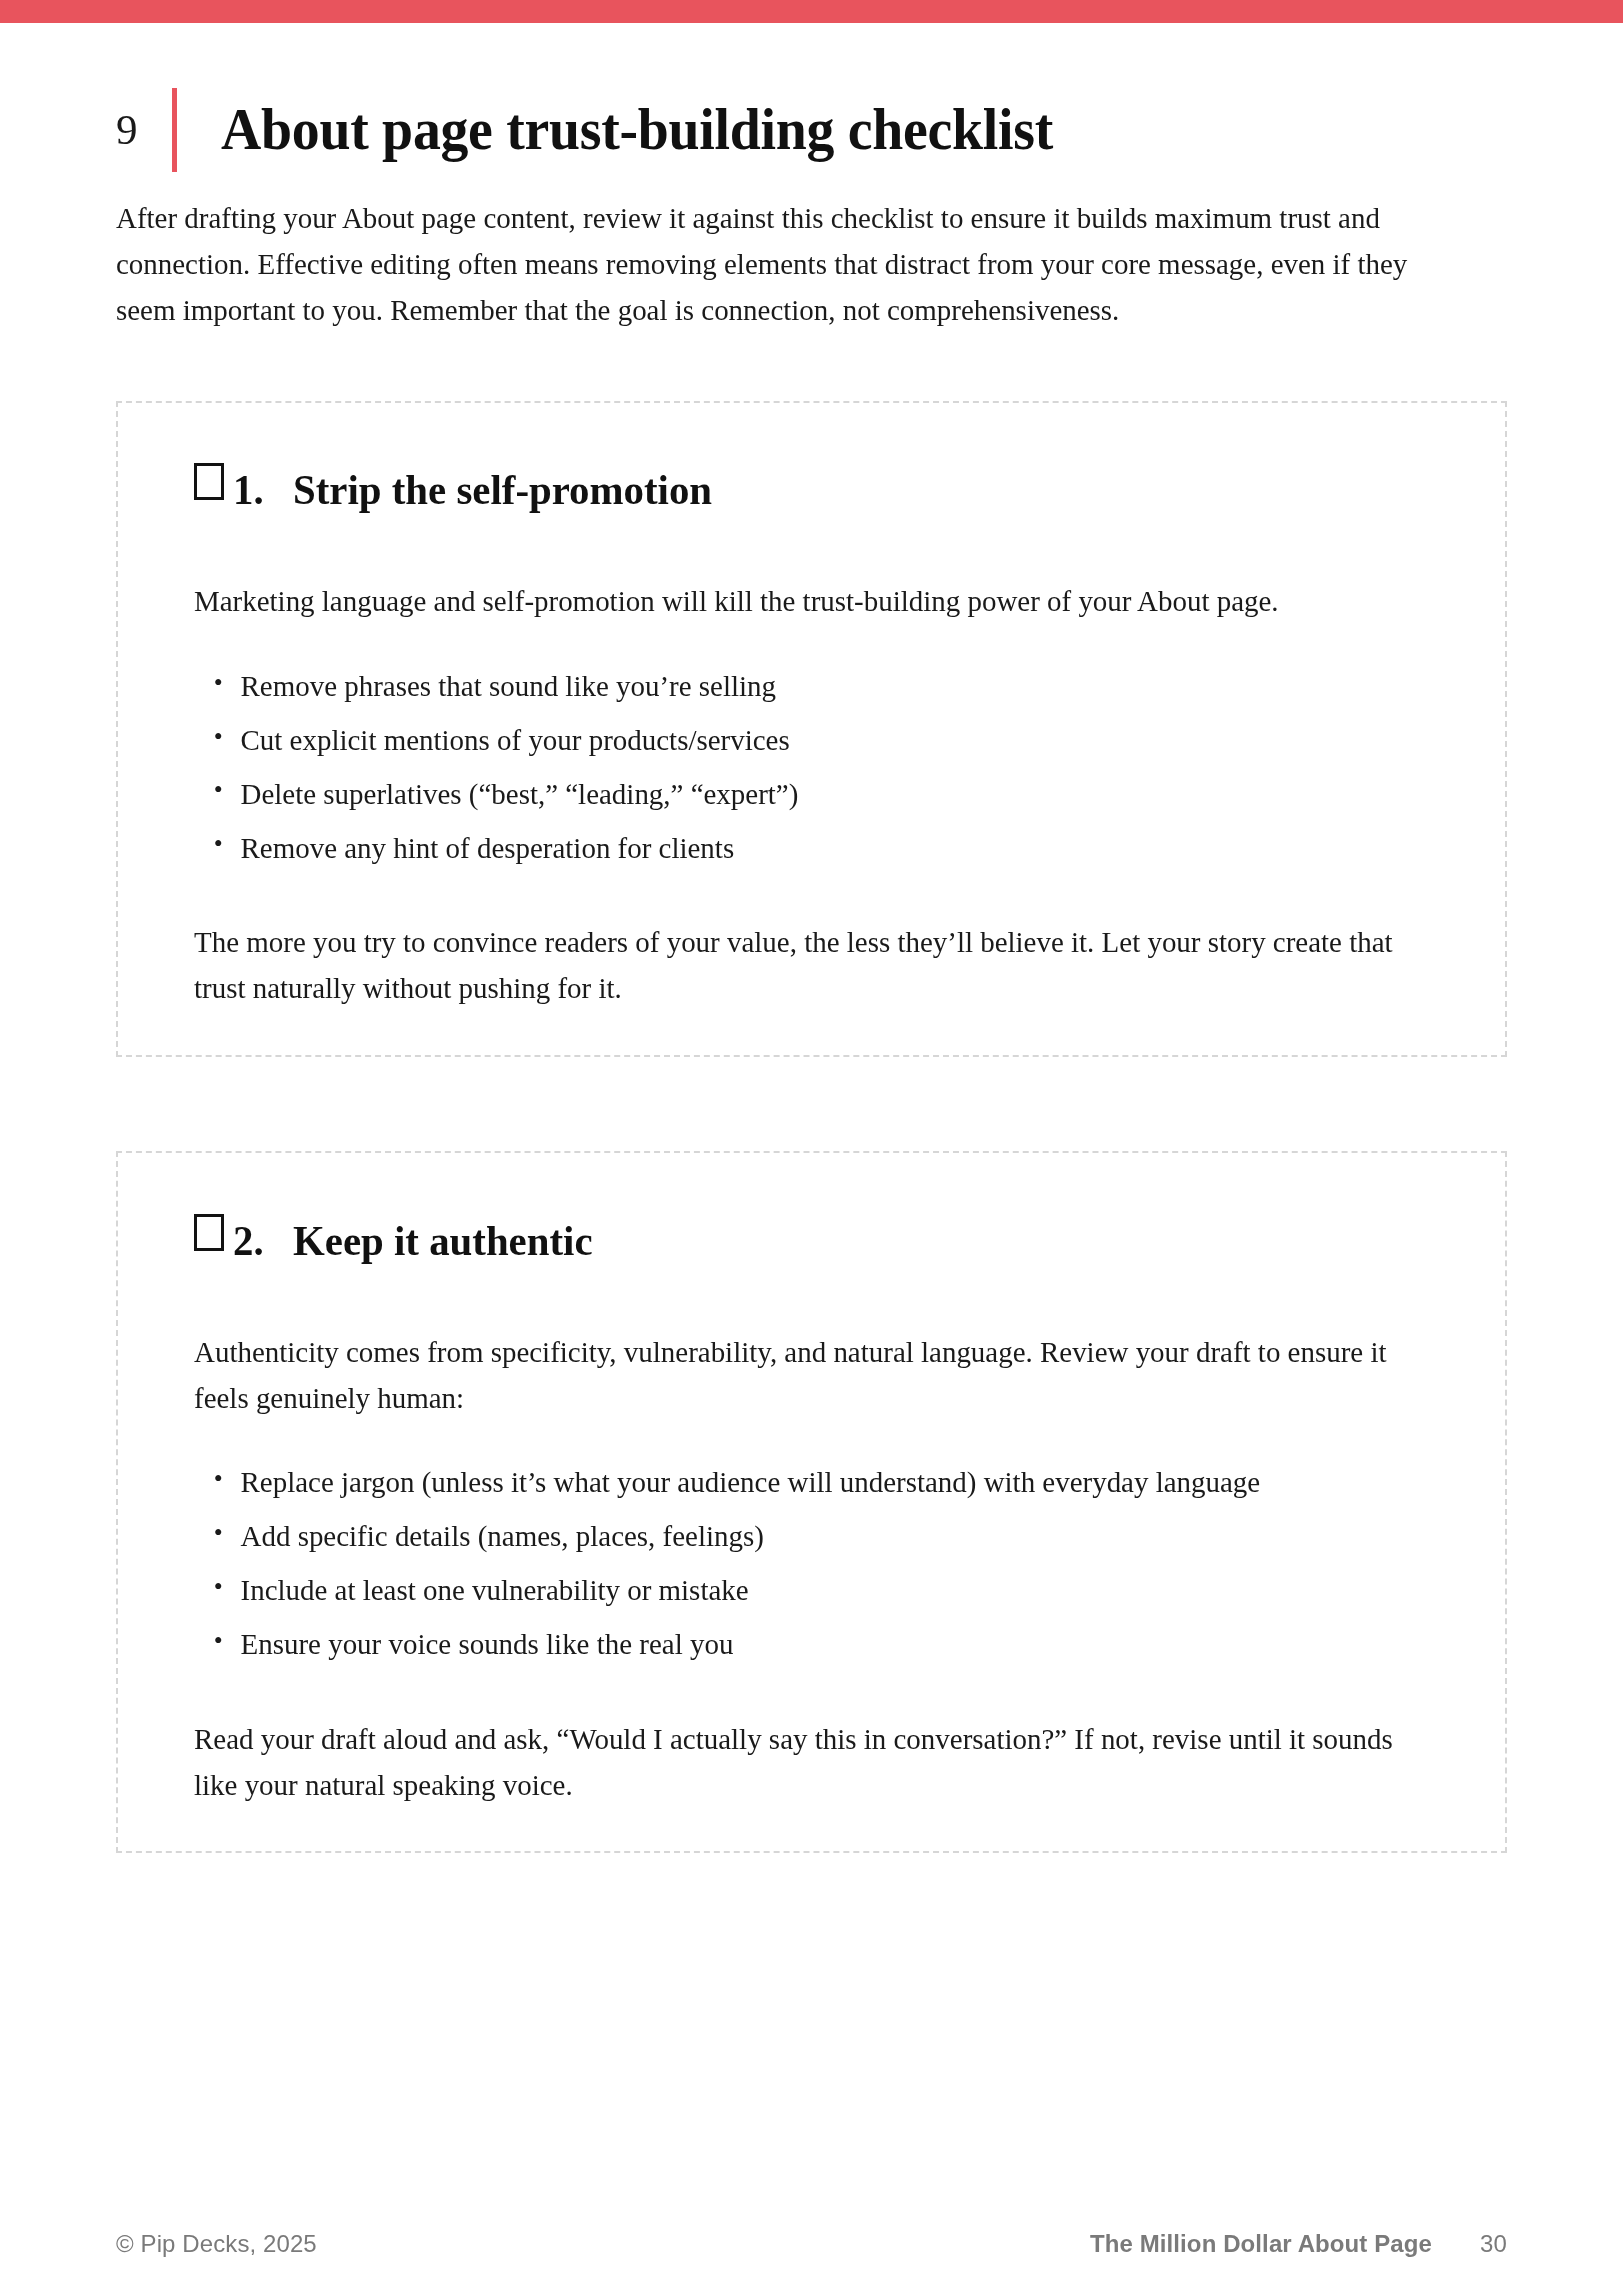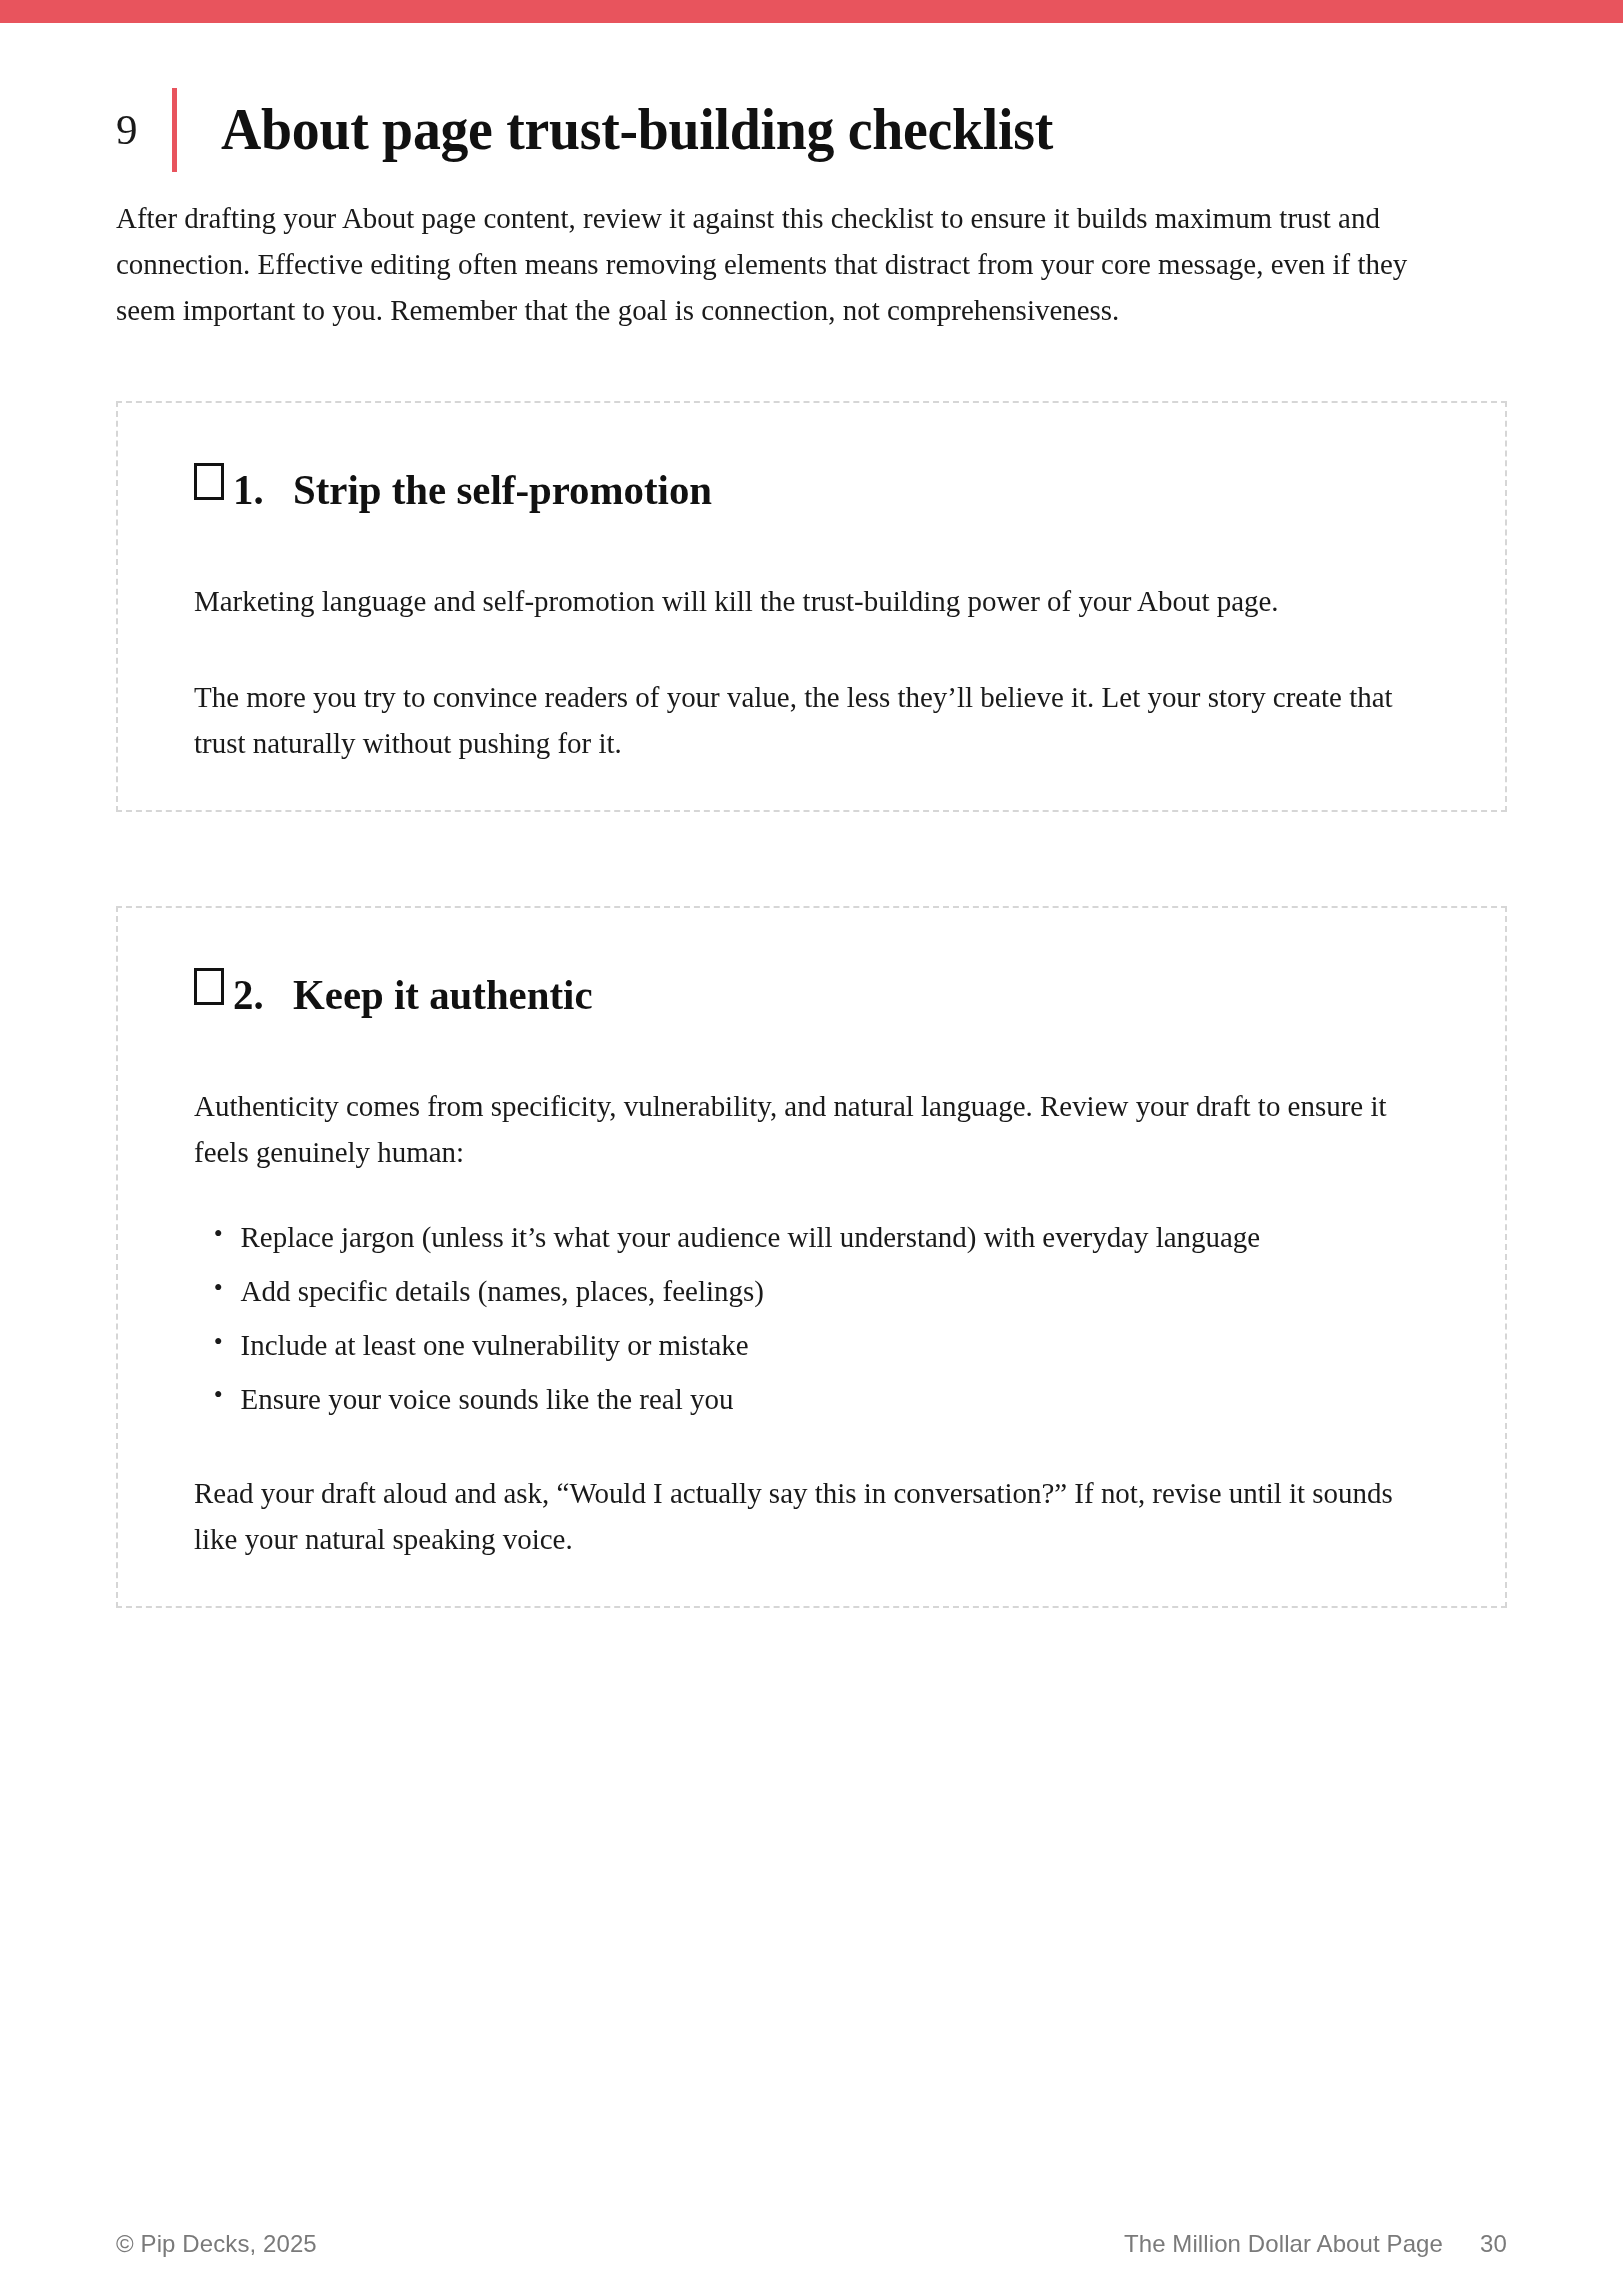--- a/index.html
+++ b/index.html
@@ -193,21 +193,22 @@
     font-family: "Liberation Sans", "DejaVu Sans", sans-serif;
     font-size: 24px;
     color: #7a7a7a;
     letter-spacing: 0.1px;
   }
   .footer-right {
     display: flex;
     align-items: baseline;
   }
   .footer-doc-title {
-    margin-right: 34px;
+    margin-right: 45px;
+    font-weight: bold;
   }
   .footer-page-number {
     min-width: 30px;
     text-align: right;
   }
 </style>
 </head>
 <body>
 
 <div class="top-bar"></div>
@@ -225,20 +226,26 @@
   <div class="checklist">
 
     <section class="check-box-card">
       <div class="card-heading">
         <span class="checkbox-glyph"></span>
         <span class="card-number">1.</span>
         <span class="card-title">Strip the self-promotion</span>
       </div>
       <div class="card-body">
         <p class="card-para lead">Marketing language and self-promotion will kill the trust-building power of your About page.</p>
+        <ul class="bullet-list">
+          <li>Remove phrases that sound like you’re selling</li>
+          <li>Cut explicit mentions of your products/services</li>
+          <li>Delete superlatives (“best,” “leading,” “expert”)</li>
+          <li>Remove any hint of desperation for clients</li>
+        </ul>
         <p class="card-para tail">The more you try to convince readers of your value, the less they’ll believe it. Let your story create that trust naturally without pushing for it.</p>
       </div>
     </section>
 
     <section class="check-box-card">
       <div class="card-heading">
         <span class="checkbox-glyph"></span>
         <span class="card-number">2.</span>
         <span class="card-title">Keep it authentic</span>
       </div>

